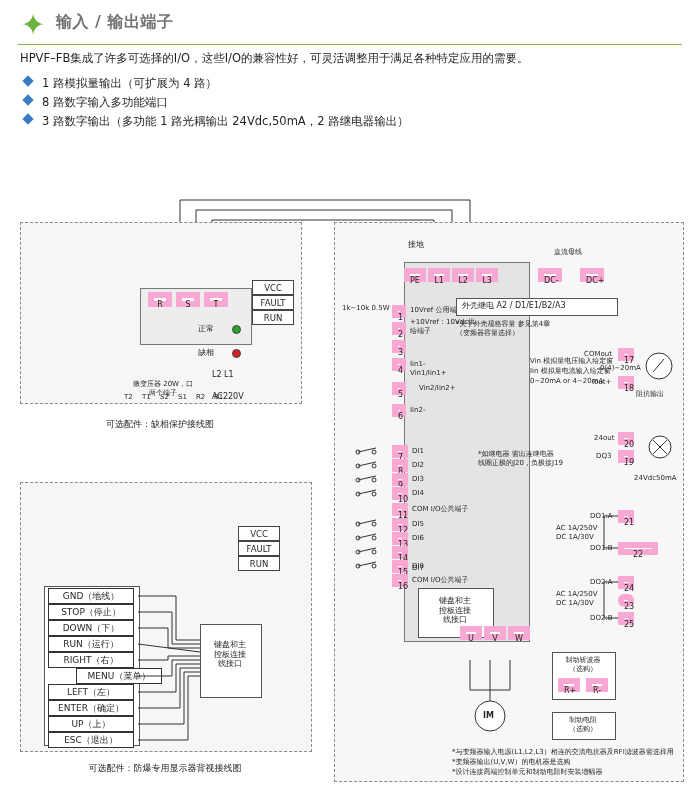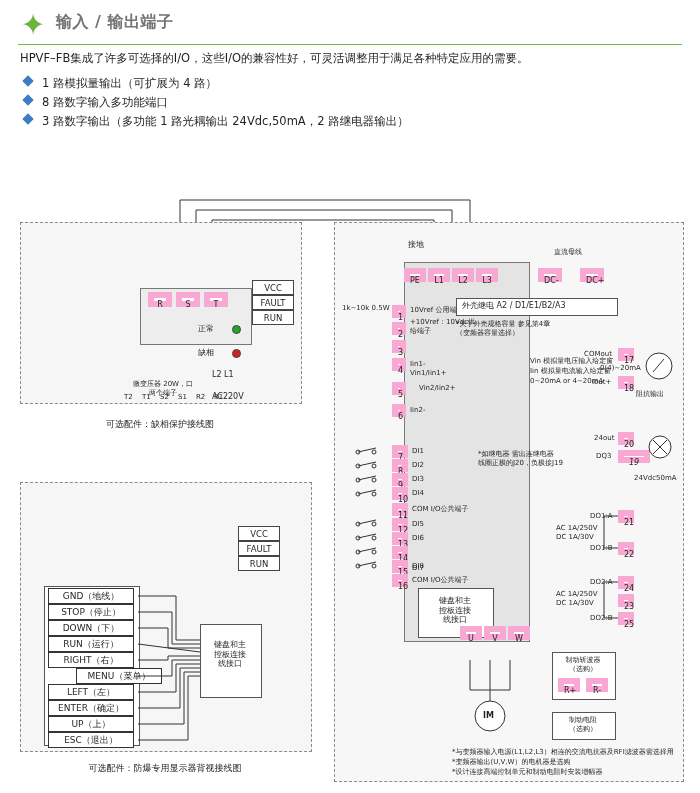--- a/index.html
+++ b/index.html
@@ -411,38 +411,38 @@
       <circle cx="374" cy="552" r="2"></circle>
       <path d="M358 552 L376 548"></path>
     <circle cx="358" cy="566" r="2"></circle>
       <circle cx="374" cy="566" r="2"></circle>
       <path d="M358 566 L376 562"></path>
   </g>
 </svg>
 
 <div class="termbox" style="left:618px; top:432px; width:16px; height:13px;"><span>20</span></div>
 <div class="lbl tiny" style="left:594px; top:434px;"><span>24out</span></div>
-<div class="termbox" style="left:618px; top:450px; width:32px; height:13px;font-style:italic;"><span>19</span></div>
+<div class="termbox" style="left:618px; top:450px; width:16px; height:13px;font-style:italic;"><span>19</span></div>
 <div class="lbl tiny" style="left:596px; top:452px;"><span>DQ3</span></div>
 <div class="lbl tiny" style="left:478px; top:450px; white-space:pre-line; line-height:9px;"><span>*如继电器 需出连继电器
 线圈正极的J20，负极接J19</span></div>
 <div class="lbl tiny" style="left:634px; top:474px;"><span>24Vdc50mA</span></div>
 <svg class="svg-layer" width="700" height="793">
   <circle cx="660" cy="447" r="11" fill="#fff" stroke="#333" stroke-width="1"></circle>
   <path d="M653 440 L667 454 M667 440 L653 454" stroke="#333" stroke-width="1"></path>
 </svg>
 
 <div class="termbox" style="left:618px; top:510px; width:16px; height:13px;"><span>21</span></div>
 <div class="lbl tiny" style="left:590px; top:512px;"><span>DO1:A</span></div>
-<div class="termbox" style="left:618px; top:542px; width:16px; height:13px;"><span>22</span></div>
+<div class="termbox" style="left:618px; top:542px; width:40px; height:13px;"><span>22</span></div>
 <div class="lbl tiny" style="left:590px; top:544px;"><span>DO1:B</span></div>
 <div class="lbl tiny" style="left:556px; top:524px; white-space:pre-line; line-height:9px;"><span>AC 1A/250V
 DC 1A/30V</span></div>
 
-<div class="termbox" style="left:618px; top:594px; width:16px; height:13px;"><span>23</span></div>
+<div class="termbox" style="left:618px; top:594px; width:16px; height:13px;border-radius:6px;"><span>23</span></div>
 <div class="termbox" style="left:618px; top:576px; width:16px; height:13px;"><span>24</span></div>
 <div class="lbl tiny" style="left:590px; top:578px;"><span>DO2:A</span></div>
 <div class="termbox" style="left:618px; top:612px; width:16px; height:13px;"><span>25</span></div>
 <div class="lbl tiny" style="left:590px; top:614px;"><span>DO2:B</span></div>
 <div class="lbl tiny" style="left:556px; top:590px; white-space:pre-line; line-height:9px;"><span>AC 1A/250V
 DC 1A/30V</span></div>
 
 <svg class="svg-layer" width="700" height="793">
   <g stroke="#333" stroke-width="1" fill="none">
     <path d="M604 516 L618 516 M604 548 L618 548 M604 516 L604 548"></path>

